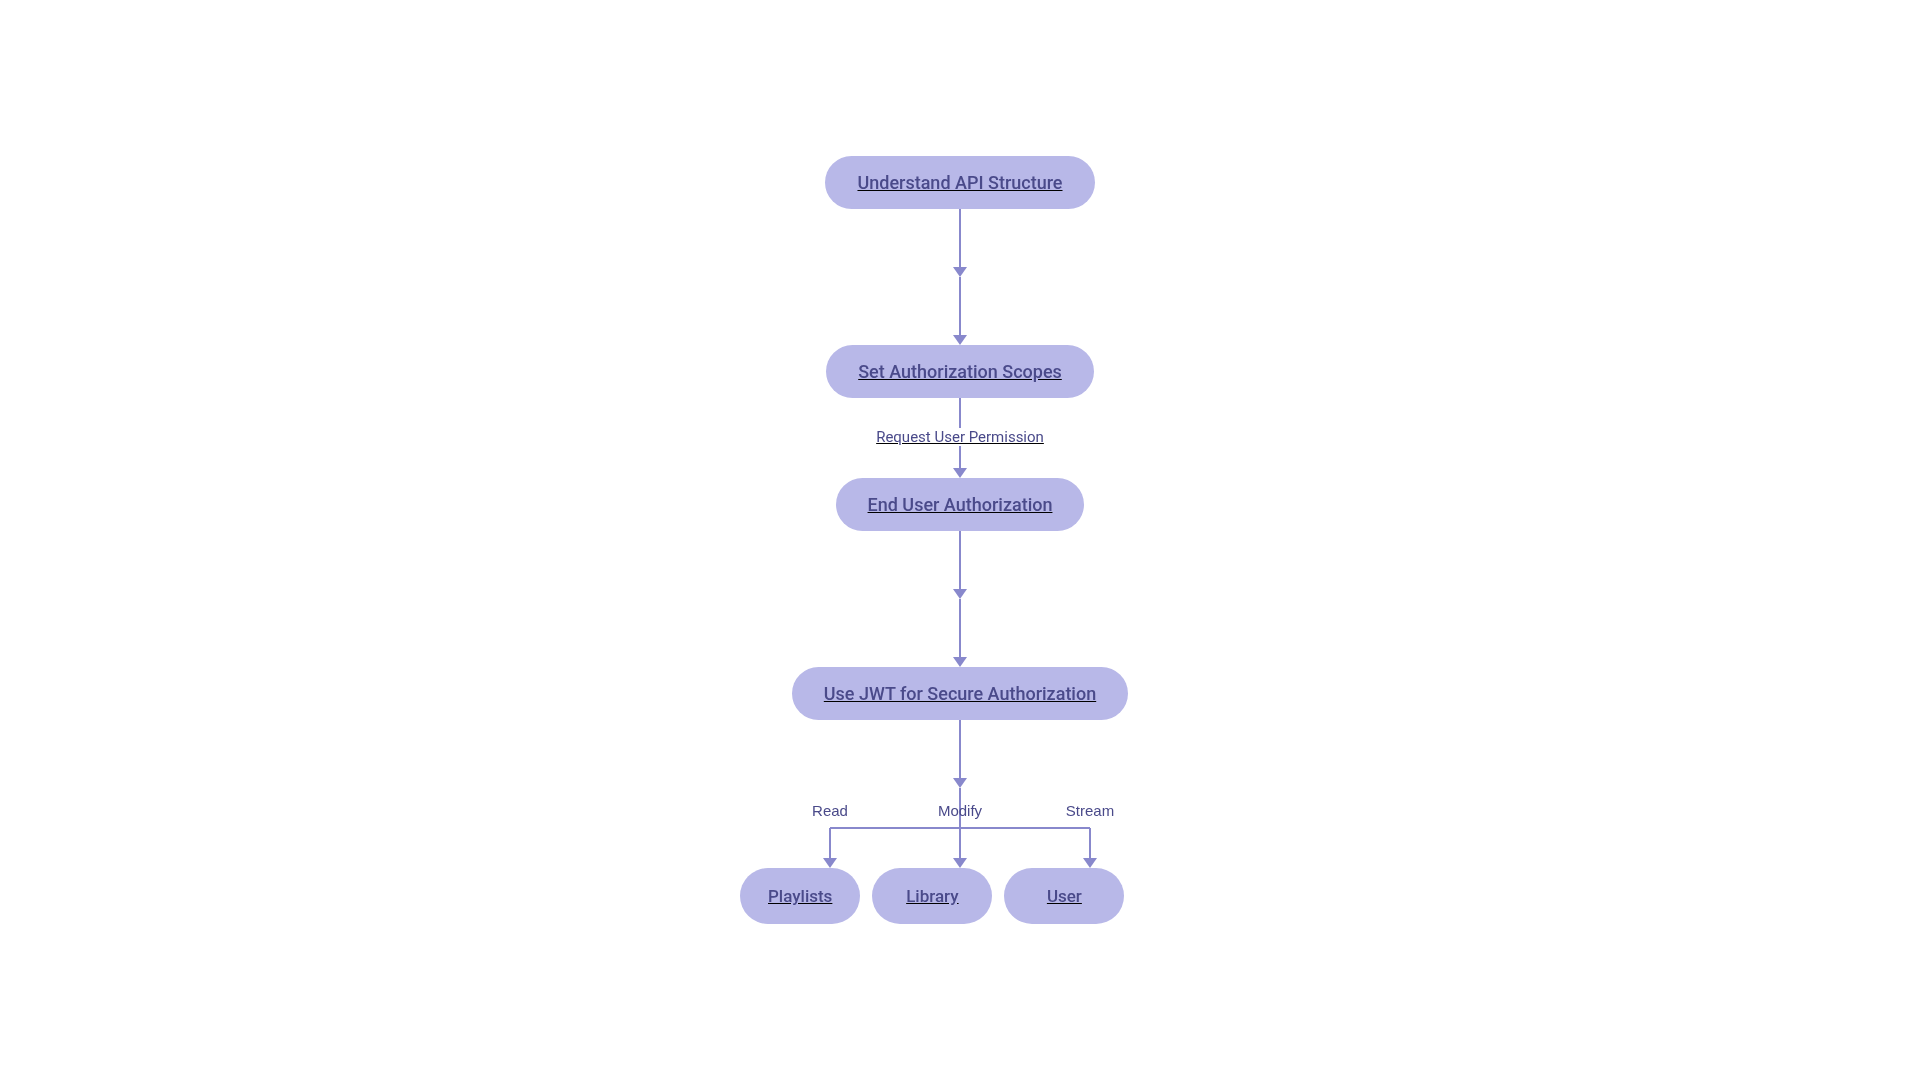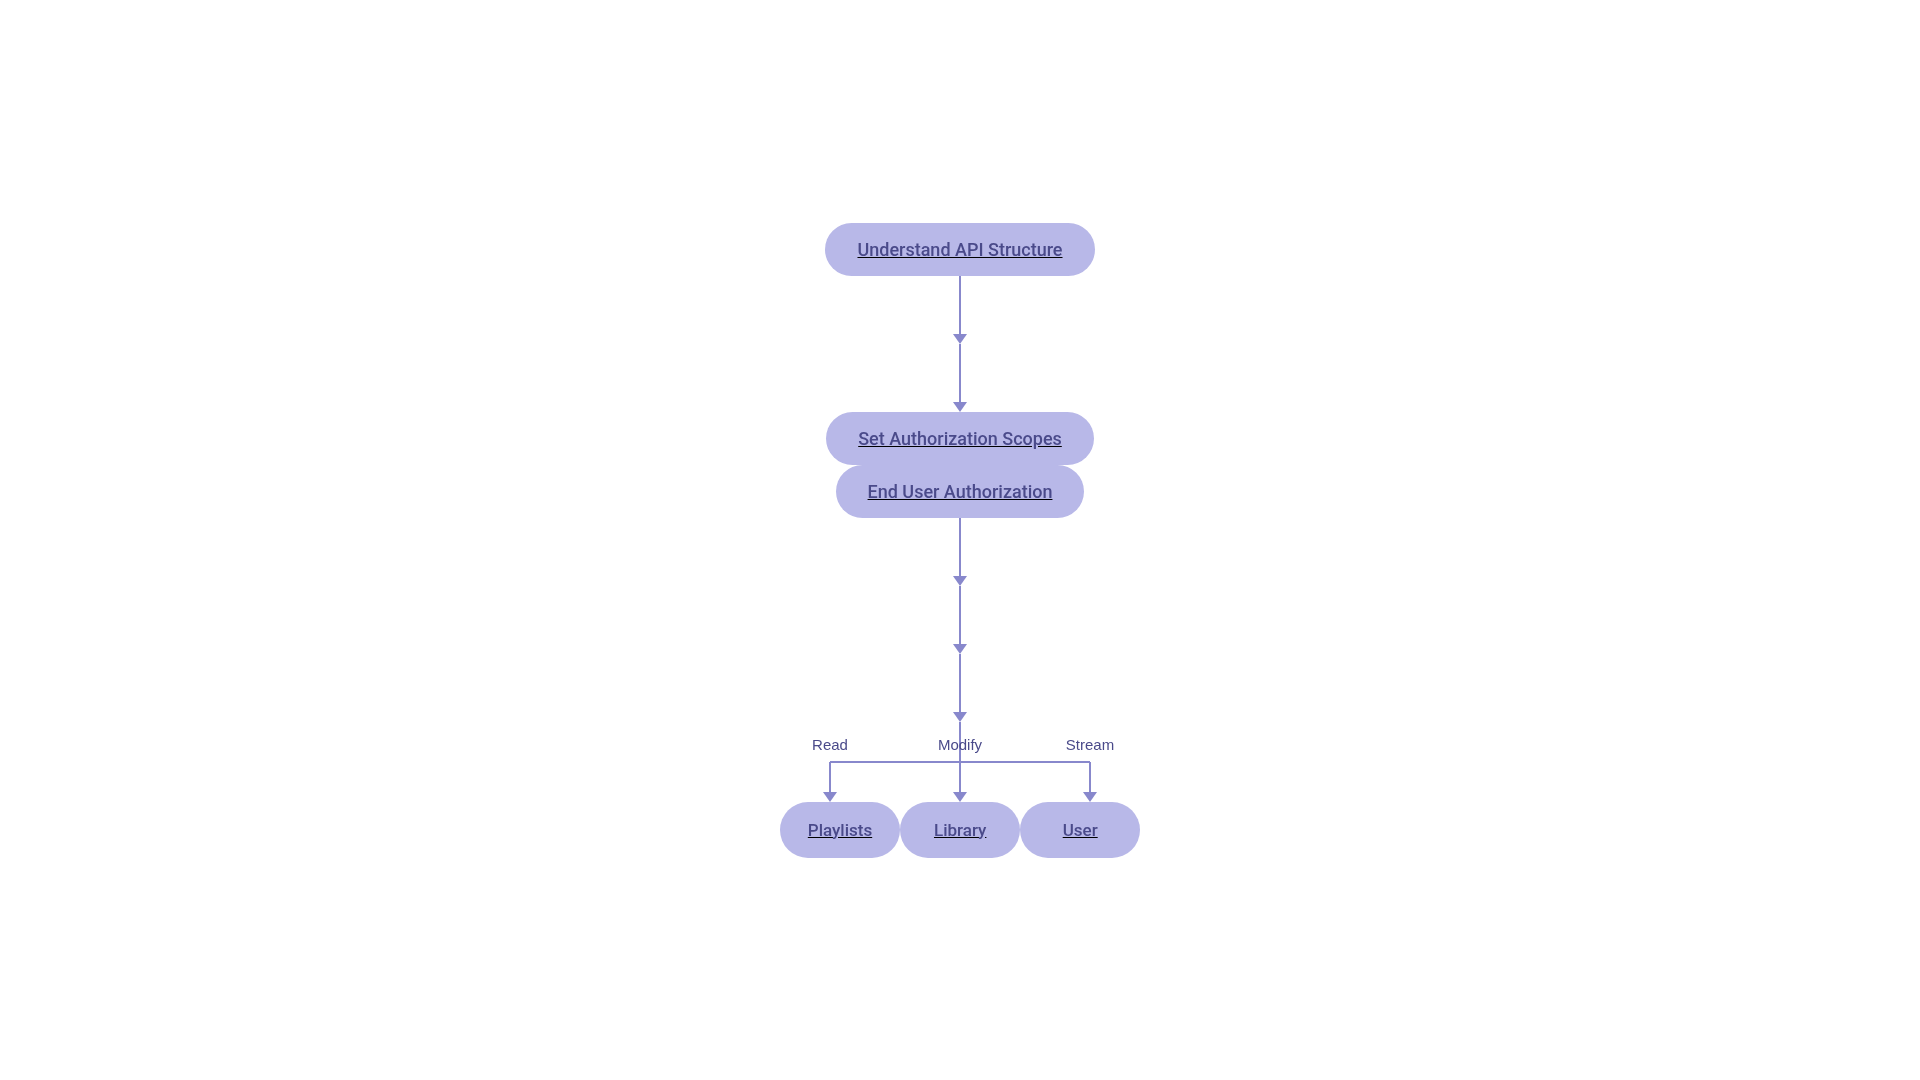--- a/index.html
+++ b/index.html
@@ -88,36 +88,45 @@
 
   <div class="simple-connector">
     <div class="line-seg" style="height:58px;"></div>
     <div class="arrow-down"></div>
   </div>
 
   <div class="node">
     <span>Set Authorization Scopes</span>
   </div>
 
+  <div class="simple-connector" style="position:relative;">
+    <div class="line-seg" style="height:30px;"></div>
+    <span style="color:#4a4a8a;font-size:15px;white-space:nowrap;">Request User Permission</span>
+    <div class="line-seg" style="height:22px;"></div>
+    <div class="arrow-down"></div>
+  </div>
 
   <div class="node">
     <span>End User Authorization</span>
   </div>
 
   <div class="simple-connector">
     <div class="line-seg" style="height:58px;"></div>
     <div class="arrow-down"></div>
   </div>
 
 
   <div class="simple-connector">
     <div class="line-seg" style="height:58px;"></div>
     <div class="arrow-down"></div>
   </div>
 
+  <div class="node">
+    <span>Use JWT for Secure Authorization</span>
+  </div>
 
   <div class="simple-connector">
     <div class="line-seg" style="height:58px;"></div>
     <div class="arrow-down"></div>
   </div>
 
 
   <div style="position:relative; width:440px; display:flex; flex-direction:column; align-items:center;">
 
     <svg width="440" height="80" style="overflow:visible;">
@@ -134,21 +143,21 @@
 
       <polygon points="83,70 97,70 90,80" fill="#8888cc"></polygon>
       <polygon points="213,70 227,70 220,80" fill="#8888cc"></polygon>
       <polygon points="343,70 357,70 350,80" fill="#8888cc"></polygon>
 
       <text x="90" y="28" text-anchor="middle" fill="#4a4a8a" font-size="15" font-family="sans-serif">Read</text>
       <text x="220" y="28" text-anchor="middle" fill="#4a4a8a" font-size="15" font-family="sans-serif">Modify</text>
       <text x="350" y="28" text-anchor="middle" fill="#4a4a8a" font-size="15" font-family="sans-serif">Stream</text>
     </svg>
 
-    <div style="display:flex; flex-direction:row; align-items:center; justify-content:center; width:440px; gap:0;">
+    <div style="display:flex; flex-direction:row; align-items:center; justify-content:flex-start; width:440px; gap:12px;">
       <div class="branch-node">
         <span>Playlists</span>
       </div>
       <div class="branch-node">
         <span>Library</span>
       </div>
       <div class="branch-node">
         <span>User</span>
       </div>
     </div>

